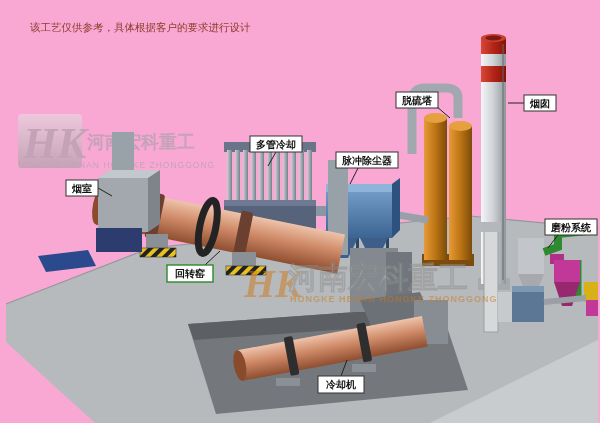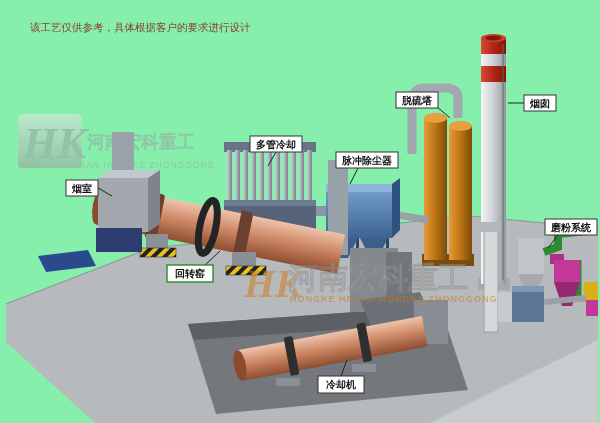--- a/index.html
+++ b/index.html
@@ -1,16 +1,16 @@
 <!DOCTYPE html>
 <html><head>
 <meta charset="utf-8">
 <style>
   html,body{margin:0;padding:0;background:#fff;}
-  .canvas{position:relative;width:600px;height:423px;background:#86efac;overflow:hidden;
+  .canvas{position:relative;width:600px;height:423px;background:#f9a8d4;overflow:hidden;
           font-family:"Liberation Sans", sans-serif;}
   svg{display:block;}
   .disclaimer{font:10.5px "Liberation Sans", sans-serif;fill:#8a3c28;}
   .wm-mono{font:italic bold 44px "Liberation Serif", serif;fill:#9aa0a4;}
   .wm-cn{font:bold 18px "Liberation Sans", sans-serif;fill:#9aa0a4;}
   .wm-en{font:8.5px "Liberation Sans", sans-serif;fill:#9aa0a4;letter-spacing:1px;}
   .wm2-mono{font:italic bold 40px "Liberation Serif", serif;fill:#d07818;}
   .wm2-cn{font:bold 30px "Liberation Sans", sans-serif;fill:#c4c4c4;stroke:#8c8c8c;stroke-width:.6;}
   .wm2-en{font:bold 9px "Liberation Sans", sans-serif;fill:#d07818;letter-spacing:1px;}
   .lbl rect{fill:#ffffff;stroke:#333333;stroke-width:1;}

